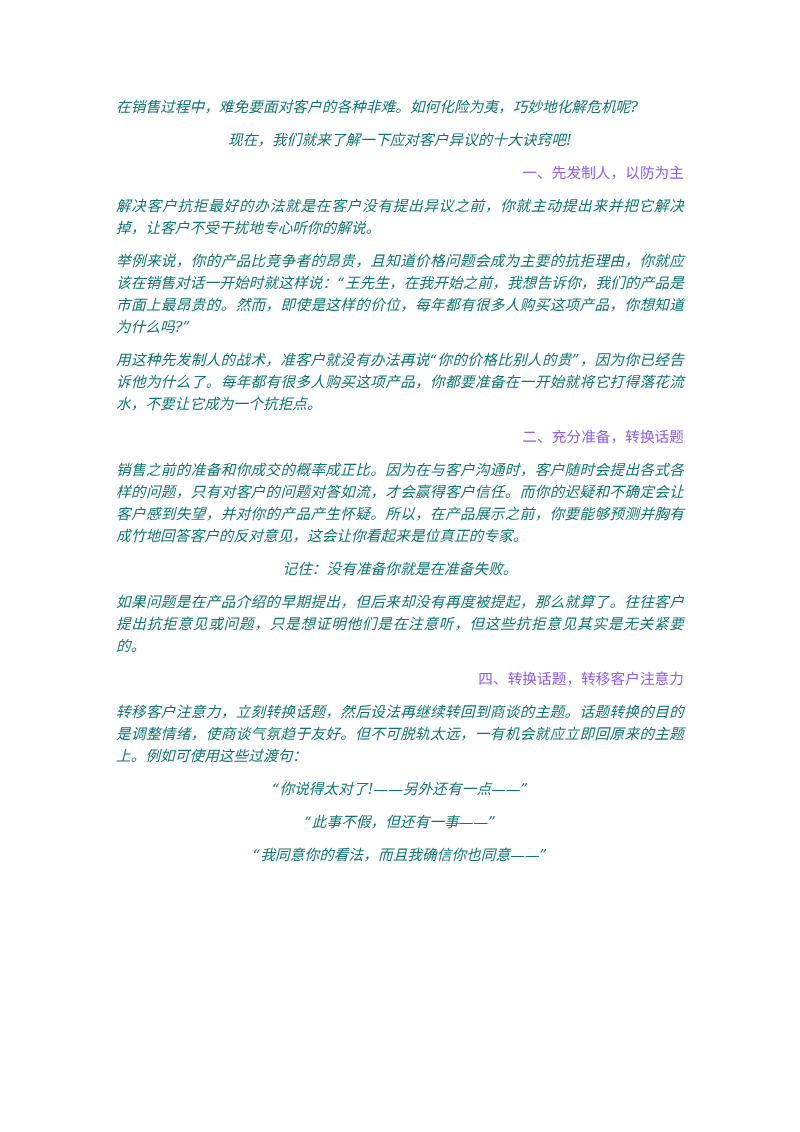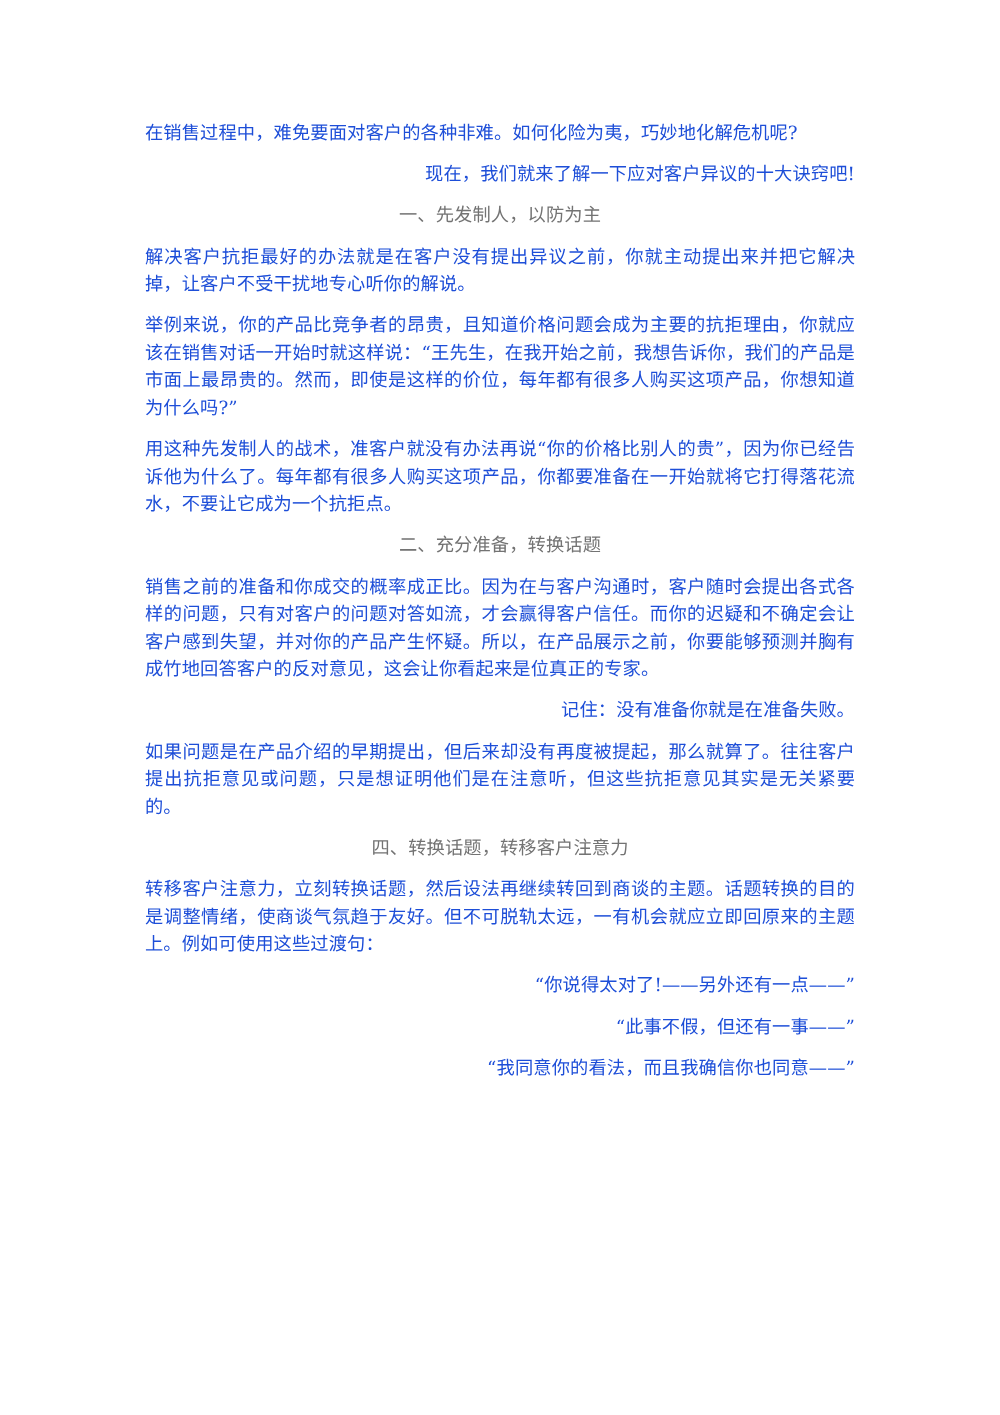--- a/index.html
+++ b/index.html
@@ -24,47 +24,48 @@
     left: 116px;
     top: 96px;
     width: 568px;
   }
 
   .para {
     margin: 0 0 11px 0;
     font-family: "DejaVu Serif", "Liberation Serif", serif;
     font-size: 14.6px;
     line-height: 22px;
-    color: #1d4ed8;
+    color: #0f766e;
     text-align: justify;
     text-justify: inter-ideograph;
     letter-spacing: 0.1px;
     word-break: break-all;
+    font-style: italic;
   }
 
   .para:last-child {
     margin-bottom: 0;
   }
 
   
   .heading {
     margin: 0 0 11px 0;
     font-family: "DejaVu Serif", "Liberation Serif", serif;
     font-size: 14.6px;
     line-height: 22px;
-    color: #737373;
-    text-align: center;
+    color: #8b5cf6;
+    text-align: right;
     letter-spacing: 0.1px;
     font-weight: normal;
   }
 
   
   .para.short,
   .para.quote {
-    text-align: right;
+    text-align: center;
   }
 </style>
 </head>
 <body>
 
 <div class="page">
   <div class="text-column">
 
     <p class="para">在销售过程中，难免要面对客户的各种非难。如何化险为夷，巧妙地化解危机呢?</p>
 

